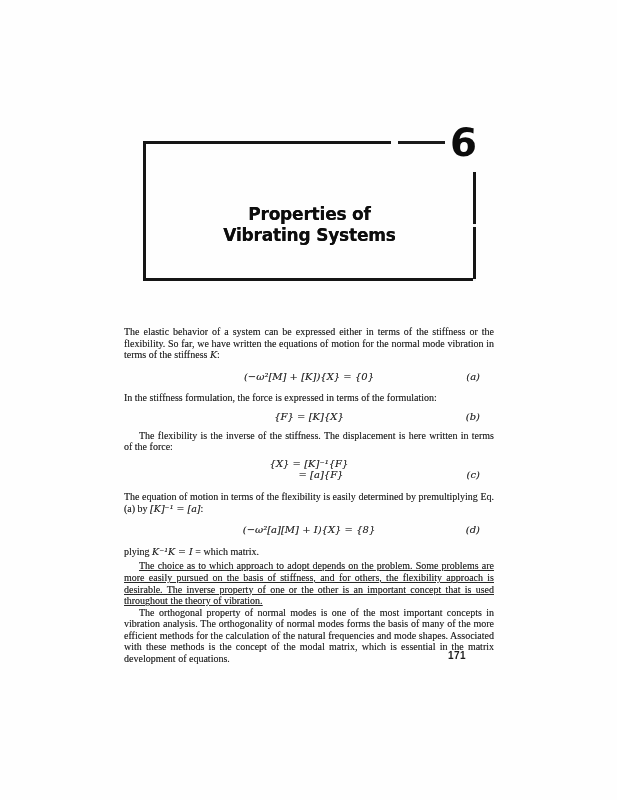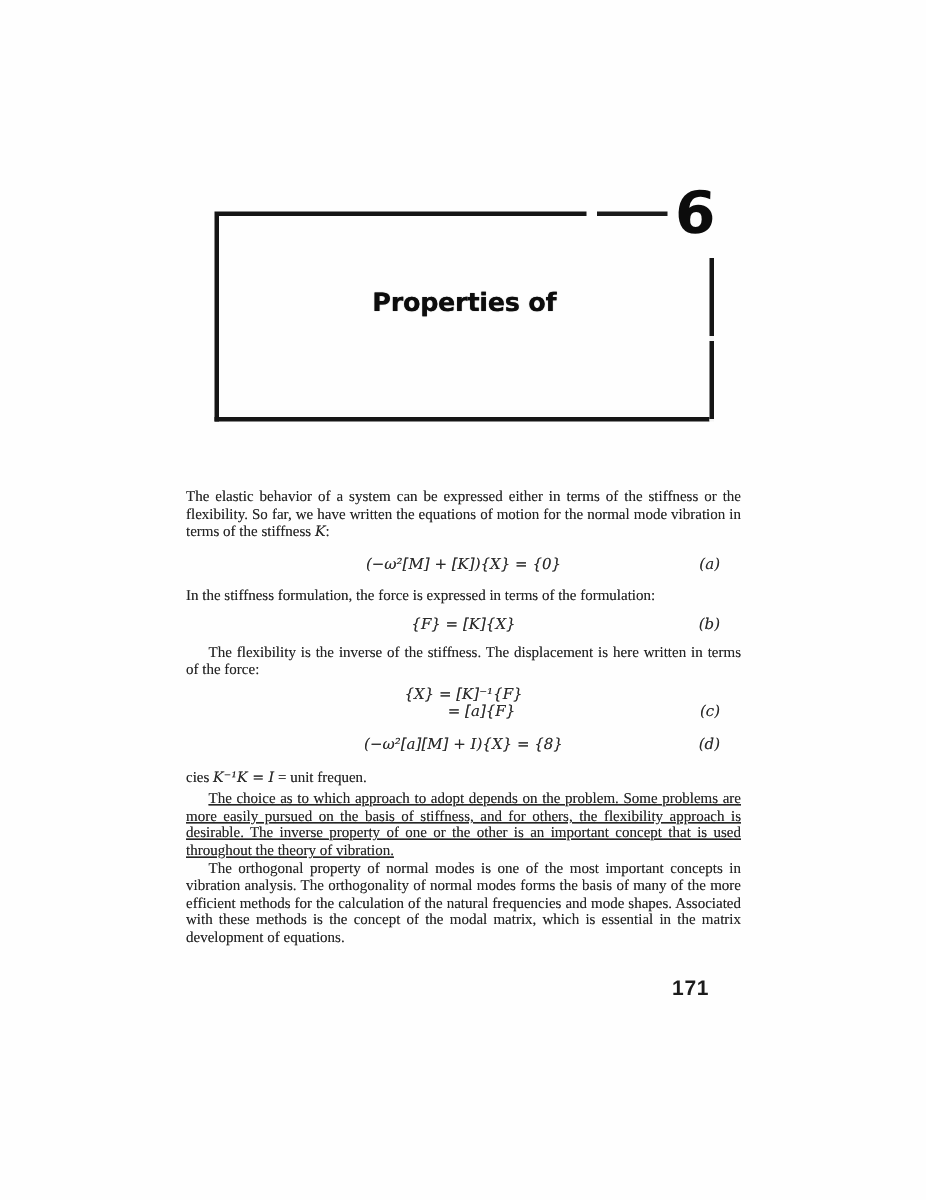--- a/index.html
+++ b/index.html
@@ -47,21 +47,21 @@
     width: 32px;
     font-family: "DejaVu Sans", sans-serif;
     font-weight: bold;
     font-size: 39px;
     color: #0c0c0c;
     text-align: center;
     letter-spacing: -1px;
     transform: skewX(-2deg);
   }
   .chapter-title {
-    position: absolute; left: 0; right: 0; top: 48px;
+    position: absolute; left: 0; right: 0; top: 60px;
     text-align: center;
     font-family: "DejaVu Sans", sans-serif;
     font-weight: bold;
     font-size: 17px;
     line-height: 21px;
     letter-spacing: -0.2px;
     color: #0d0d0d;
     text-shadow: 0 0 0.5px #222;
   }
 
@@ -114,36 +114,37 @@
 
   .where-line { margin-top: 3px; }
   .p6 { margin-top: 3px; text-decoration: underline; }
 
   
   .page-number {
     position: absolute;
     left: 448px; top: 650px;
     font-family: "Liberation Sans", sans-serif;
     font-weight: bold;
-    font-size: 14px;
+    font-size: 10px;
     color: #1c1c1c;
     letter-spacing: 0.5px;
   }
 </style>
 </head>
 <body>
 
 <div class="page">
 
   <div class="chapter-box">
     <div class="box-top-line"></div>
     <div class="box-top-dash"></div>
     <div class="box-right-line"></div>
     <div class="chapter-title">
       <div>Properties of</div>
+      <div>Vibrating Systems</div>
     </div>
   </div>
   <div class="chapter-number">6</div>
 
   <div class="body-text">
 
     <p class="para"><span>The elastic behavior of a system can be expressed either in terms of the stiffness or the flexibility. So far, we have written the equations of motion for the normal mode vibration in terms of the stiffness </span><span class="math-var">K</span><span>:</span></p>
 
     <div class="equation">
       <span class="eq-expr">(−ω²[M] + [K]){X} = {0}</span>
@@ -160,27 +161,28 @@
     <p class="para indent">The flexibility is the inverse of the stiffness. The displacement is here written in terms of the force:</p>
 
     <div class="equation eq-c">
       <span class="eq-block">
         <span class="eq-line">{X} = [K]⁻¹{F}</span>
         <span class="eq-line eq-line2">= [a]{F}</span>
       </span>
       <span class="eq-label eq-label-bottom">(c)</span>
     </div>
 
+    <p class="para"><span>The equation of motion in terms of the flexibility is easily determined by premulti­plying Eq. (a) by </span><span class="math-var">[K]⁻¹ = [a]</span><span>:</span></p>
 
     <div class="equation">
       <span class="eq-expr">(−ω²[a][M] + I){X} = {8}</span>
       <span class="eq-label">(d)</span>
     </div>
 
-    <p class="para where-line"><span>cies </span><span class="math-var">K⁻¹K = I</span><span> = unit frequen.</span></p>
+    <p class="para where-line"><span>plying </span><span class="math-var">K⁻¹K = I</span><span> = which matrix.</span></p>
 
     <p class="para indent p6">The choice as to which approach to adopt depends on the problem. Some problems are more easily pursued on the basis of stiffness, and for others, the flexibility approach is desirable. The inverse property of one or the other is an important concept that is used throughout the theory of vibration.</p>
 
     <p class="para indent">The orthogonal property of normal modes is one of the most important concepts in vibration analysis. The orthogonality of normal modes forms the basis of many of the more efficient methods for the calculation of the natural frequen­cies and mode shapes. Associated with these methods is the concept of the modal matrix, which is essential in the matrix development of equations.</p>
 
   </div>
 
   <div class="page-number">171</div>
 
 </div>

